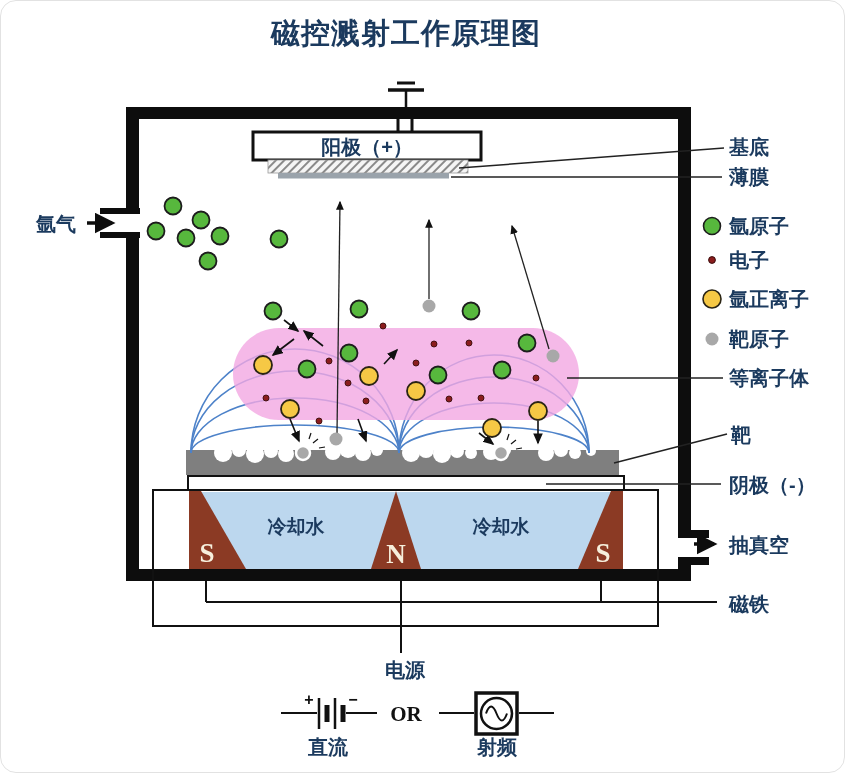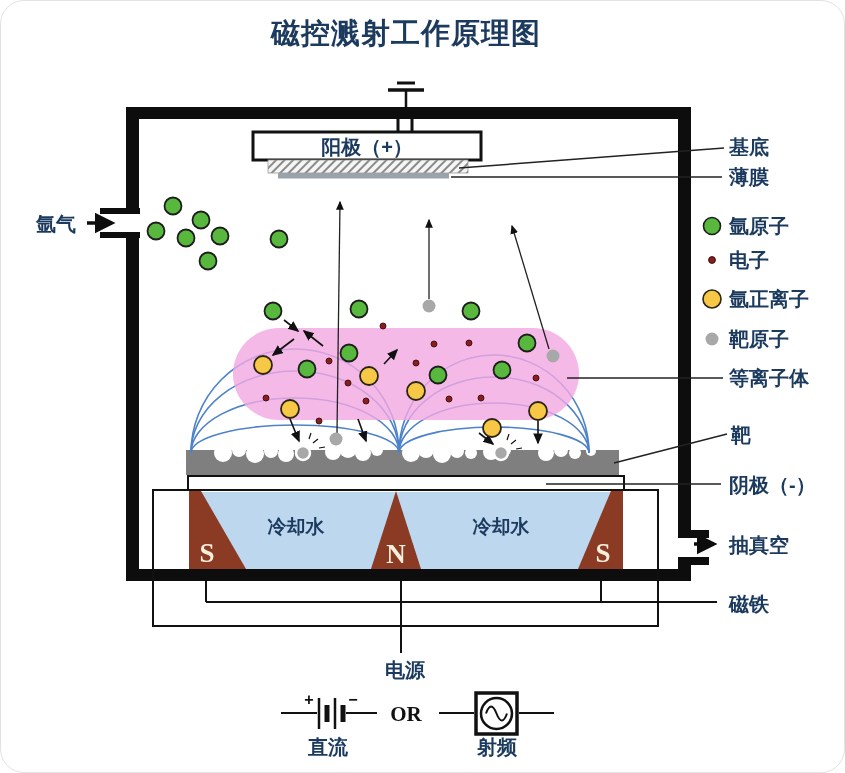--- a/index.html
+++ b/index.html
@@ -1,18 +1,18 @@
 <!DOCTYPE html>
 <html><head>
 <meta charset="utf-8">
 <style>
   html,body{margin:0;padding:0;background:#fff;}
   #frame{
     position:relative;width:845px;height:773px;background:#ffffff;
-    border:1px solid #e2e2e2;border-radius:24px;overflow:hidden;
+    border:1px solid #e2e2e2;border-radius:16px;overflow:hidden;
     font-family:"Liberation Sans",sans-serif;box-sizing:border-box;
   }
   svg text{font-family:"Liberation Sans",sans-serif;}
   .lbl{font-size:20px;font-weight:bold;fill:#1b3a5e;}
   .lbl-s{font-size:19px;font-weight:bold;fill:#1b3a5e;}
   .title-t{font-size:29px;font-weight:bold;fill:#1b3a5e;letter-spacing:1px;}
   .pole{font-family:"Liberation Serif",serif;font-size:27px;font-weight:bold;fill:#f6efdc;}
   .orr{font-family:"Liberation Serif",serif;font-size:21px;font-weight:bold;fill:#111;}
   .sgn{font-size:16px;font-weight:bold;fill:#111;}
 </style>

